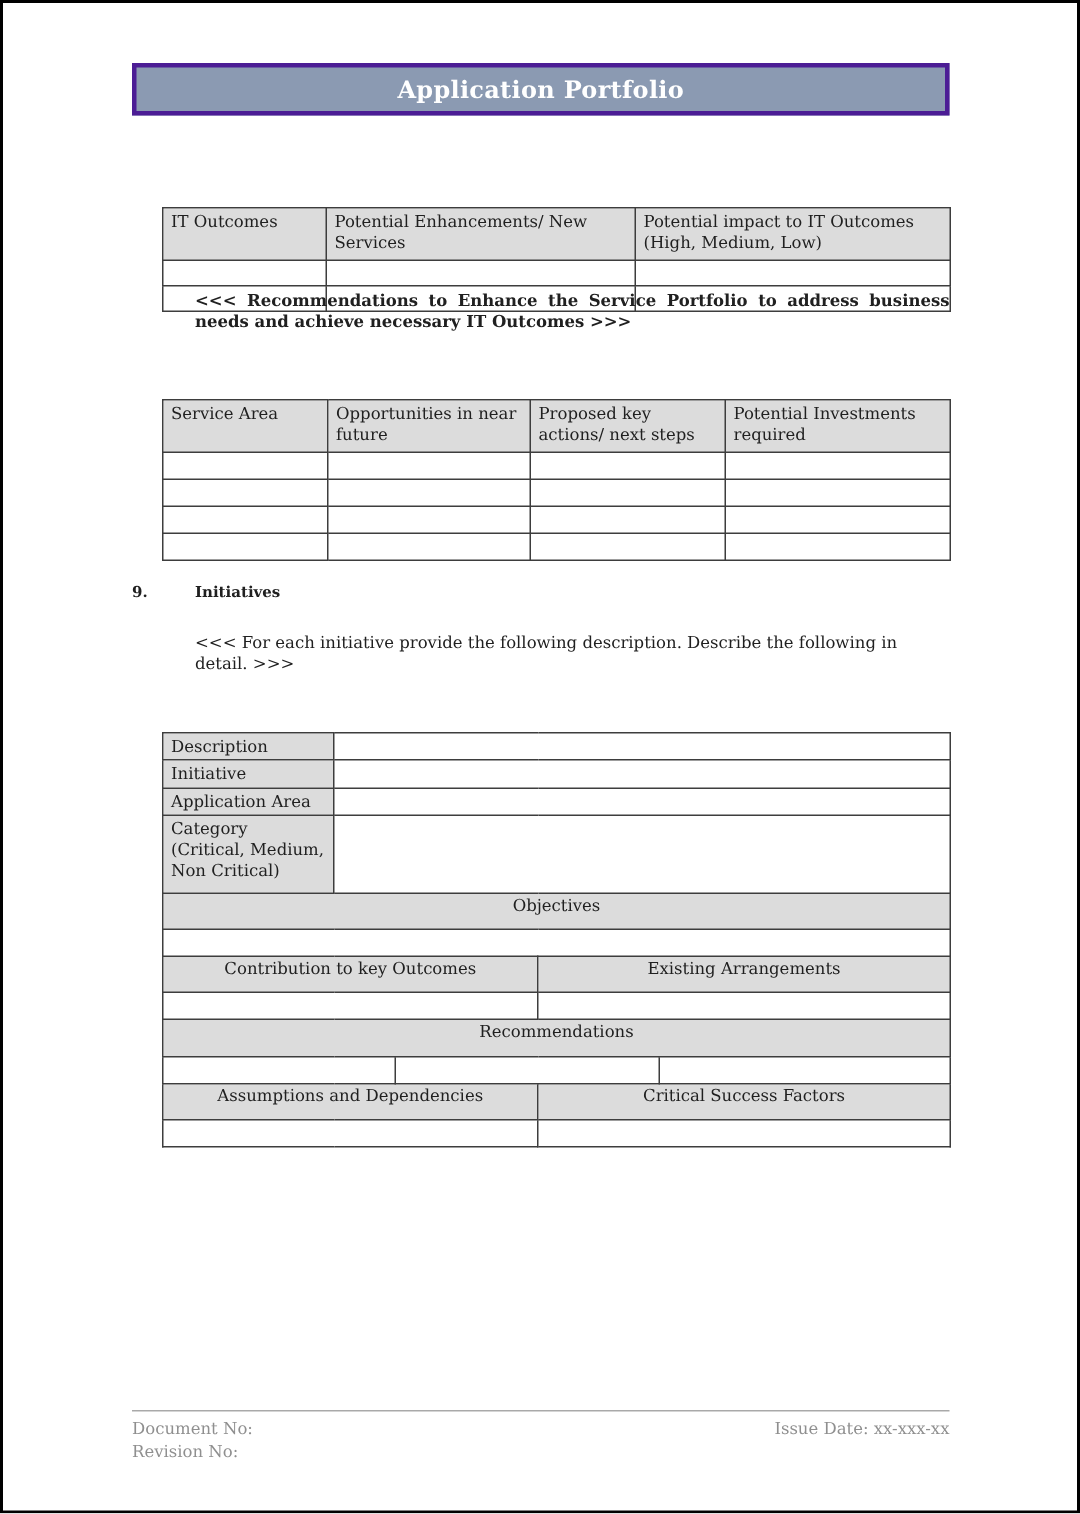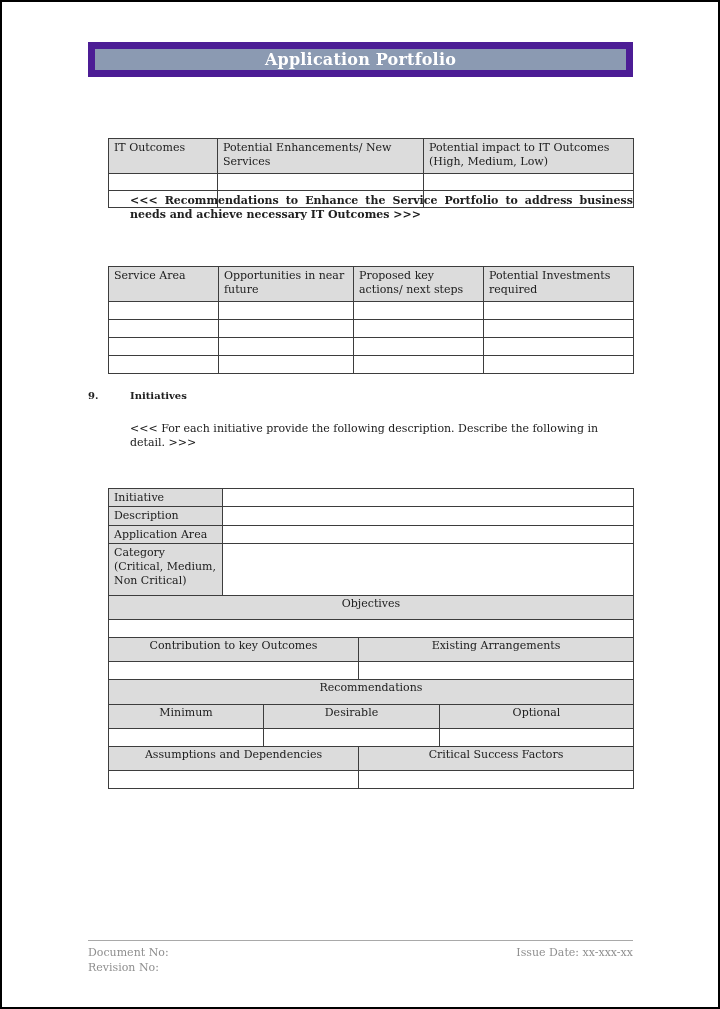--- a/index.html
+++ b/index.html
@@ -14,21 +14,21 @@
   .frame {
     position:absolute; inset:0;
     border:2px solid #000;
     pointer-events:none;
     z-index:10;
   }
   
   .titlebar {
     position:absolute; left:88px; top:42px; width:545px; height:35px;
     background:#8B9AB2;
-    border:7px solid #4c1d95;
+    border:3px solid #4c1d95;
     box-sizing:border-box;
     display:flex; align-items:center; justify-content:center;
   }
   .titlebar .title-text {
     color:#ffffff; font-size:16px; font-weight:bold; letter-spacing:0.2px;
   }
   
   table { border-collapse:collapse; table-layout:fixed;margin-top:28px; }
   td, th {
     border:1.4px solid #3D3D3D;
@@ -162,25 +162,25 @@
   <table class="t-initiative">
     <colgroup>
         <col style="width:114px">
         <col style="width:41px">
         <col style="width:95px">
         <col style="width:81px">
         <col style="width:194px">
       </colgroup>
     <tbody>
         <tr class="row18">
+      <td class="hdr">Description</td>
+      <td colspan="4"></td>
+    </tr>
+    <tr class="row18">
       <td class="hdr">Initiative</td>
-      <td colspan="4"></td>
-    </tr>
-    <tr class="row18">
-      <td class="hdr">Description</td>
       <td colspan="4"></td>
     </tr>
     <tr class="row18">
       <td class="hdr">Application Area</td>
       <td colspan="4"></td>
     </tr>
     <tr class="rowcat">
       <td class="hdr">Category (Critical, Medium, Non Critical)</td>
       <td colspan="4"></td>
     </tr>
@@ -193,25 +193,20 @@
     <tr class="row18">
       <td colspan="3" class="hdr ctr">Contribution to key Outcomes</td>
       <td colspan="2" class="hdr ctr">Existing Arrangements</td>
     </tr>
     <tr class="row18">
       <td colspan="3"></td>
       <td colspan="2"></td>
     </tr>
     <tr class="row18">
       <td colspan="5" class="hdr ctr">Recommendations</td>
-    </tr>
-    <tr class="row18">
-      <td colspan="2" class="hdr ctr">Minimum</td>
-      <td colspan="2" class="hdr ctr">Desirable</td>
-      <td class="hdr ctr">Optional</td>
     </tr>
     <tr class="row18">
       <td colspan="2"></td>
       <td colspan="2"></td>
       <td></td>
     </tr>
     <tr class="row18">
       <td colspan="3" class="hdr ctr">Assumptions and Dependencies</td>
       <td colspan="2" class="hdr ctr">Critical Success Factors</td>
     </tr>

